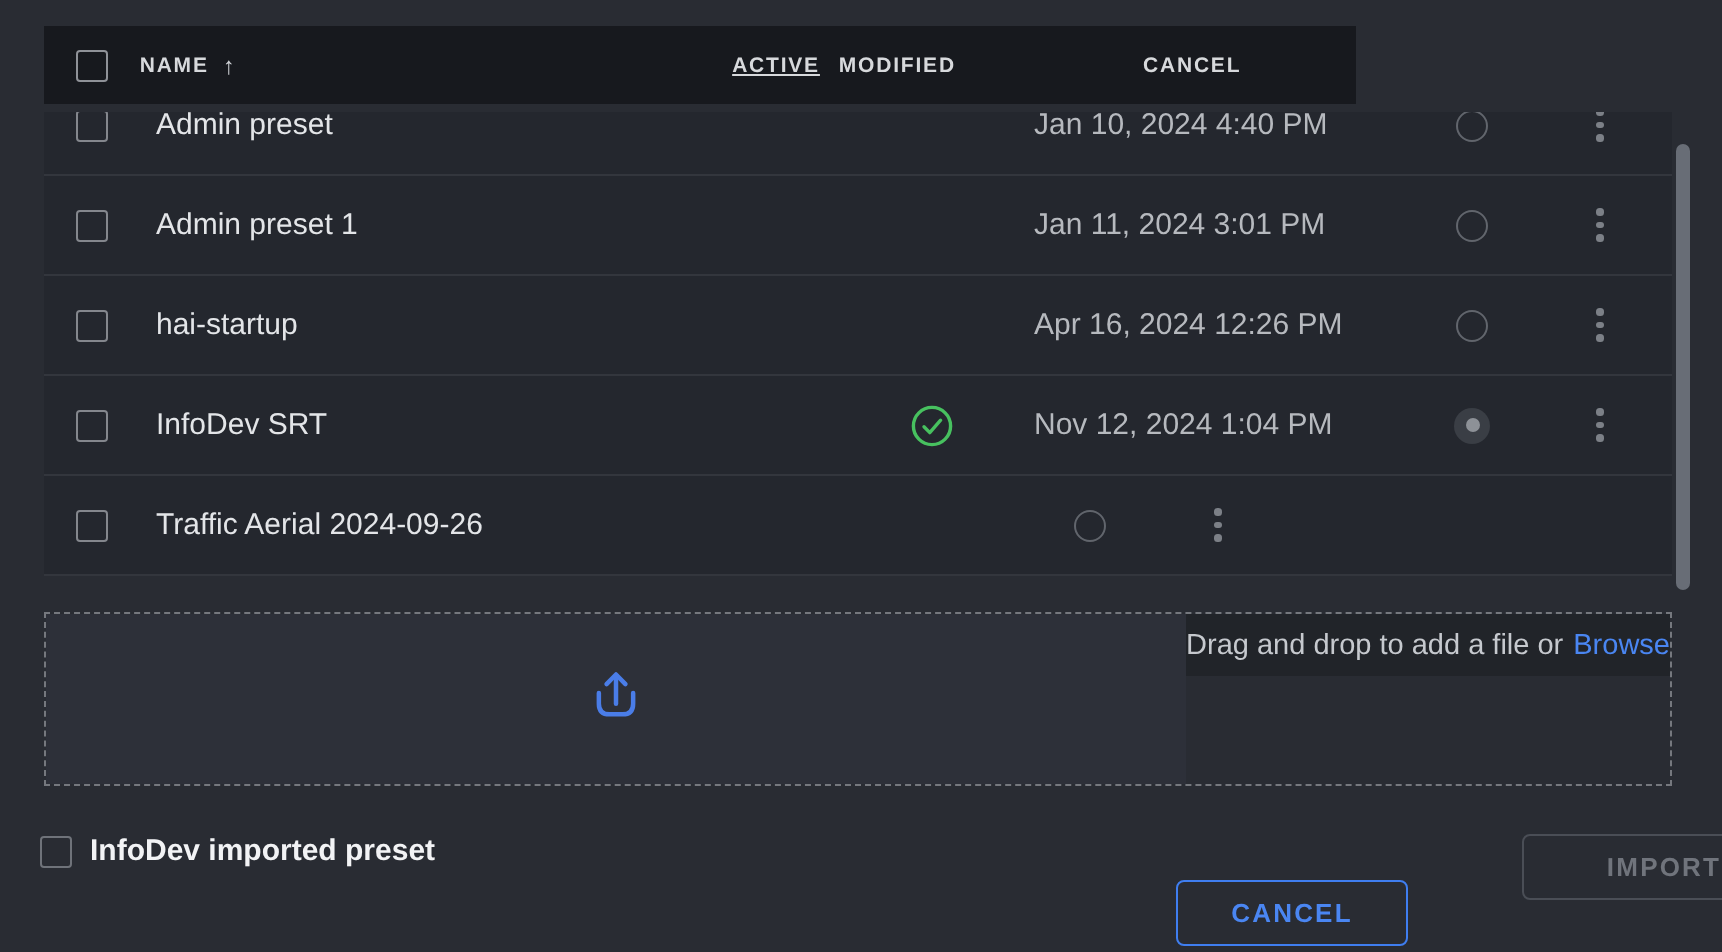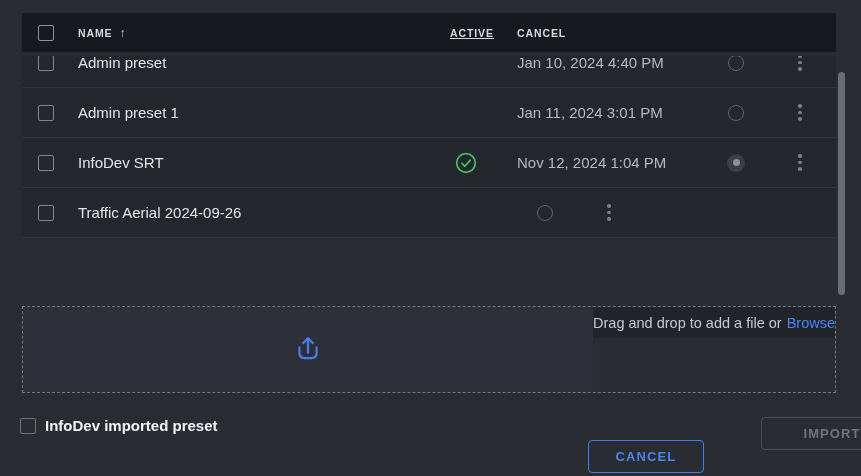--- a/index.html
+++ b/index.html
@@ -7,21 +7,21 @@
   body {
     position:relative;
     background:#292c33;
     font-family:"Liberation Sans", sans-serif;
     overflow:hidden;
     color:#e3e5e8;
   }
 
   
   .table-header {
-    position:absolute; left:22px; top:13px; width:814px; height:39px;
+    position:absolute; left:22px; top:13px; width:656px; height:39px;
     background:#17191e; display:flex; align-items:center;
     font-size:10.5px; font-weight:bold; letter-spacing:.9px; color:#d7d9dc;
     z-index:3;
   }
   .c-check { width:56px; padding-left:16px; display:flex; align-items:center; }
   .c-name  { width:372px; display:flex; align-items:center; gap:7px; }
   .c-active{ width:67px; display:flex; align-items:center;text-decoration:underline; }
   .c-modified{ width:191px; display:flex; align-items:center; }
   .c-startup{ width:56px; display:flex; align-items:center; justify-content:center; }
   .c-menu  { width:72px; display:flex; align-items:center; justify-content:center; }
@@ -109,20 +109,23 @@
   <div class="c-check">
     <span class="checkbox"></span>
   </div>
   <div class="c-name">
     <span>NAME</span>
     <span class="sort-arrow">↑</span>
   </div>
   <div class="c-active">
     <span>ACTIVE</span>
   </div>
+  <div class="c-modified">
+    <span>MODIFIED</span>
+  </div>
   <div class="c-startup">
     <span>CANCEL</span>
   </div>
   <div class="c-menu"></div>
 </div>
 
 <div class="rows-viewport">
     <div class="row">
     <div class="c-check">
       <span class="checkbox"></span>
@@ -155,20 +158,45 @@
     <div class="c-name name">Admin preset 1</div>
     <div class="c-active">
       <span class="active-indicator">
         <svg width="22" height="22" viewBox="0 0 22 22" fill="none">
           <circle cx="11" cy="11" r="9.3" stroke="#47c15f" stroke-width="1.7"></circle>
           <path d="M7 11.4 L9.9 14.3 L15.3 8.1" stroke="#47c15f" stroke-width="1.7" stroke-linecap="round" stroke-linejoin="round"></path>
         </svg>
       </span>
     </div>
     <div class="c-modified date">Jan 11, 2024 3:01 PM</div>
+    <div class="c-startup">
+      <span class="radio"></span>
+    </div>
+    <div class="c-menu">
+      <span class="dots">
+          <i></i>
+          <i></i>
+          <i></i>
+        </span>
+    </div>
+  </div>
+    <div class="row">
+    <div class="c-check">
+      <span class="checkbox"></span>
+    </div>
+    <div class="c-name name">hai-startup</div>
+    <div class="c-active">
+      <span class="active-indicator">
+        <svg width="22" height="22" viewBox="0 0 22 22" fill="none">
+          <circle cx="11" cy="11" r="9.3" stroke="#47c15f" stroke-width="1.7"></circle>
+          <path d="M7 11.4 L9.9 14.3 L15.3 8.1" stroke="#47c15f" stroke-width="1.7" stroke-linecap="round" stroke-linejoin="round"></path>
+        </svg>
+      </span>
+    </div>
+    <div class="c-modified date">Apr 16, 2024 12:26 PM</div>
     <div class="c-startup">
       <span class="radio"></span>
     </div>
     <div class="c-menu">
       <span class="dots">
           <i></i>
           <i></i>
           <i></i>
         </span>
     </div>

